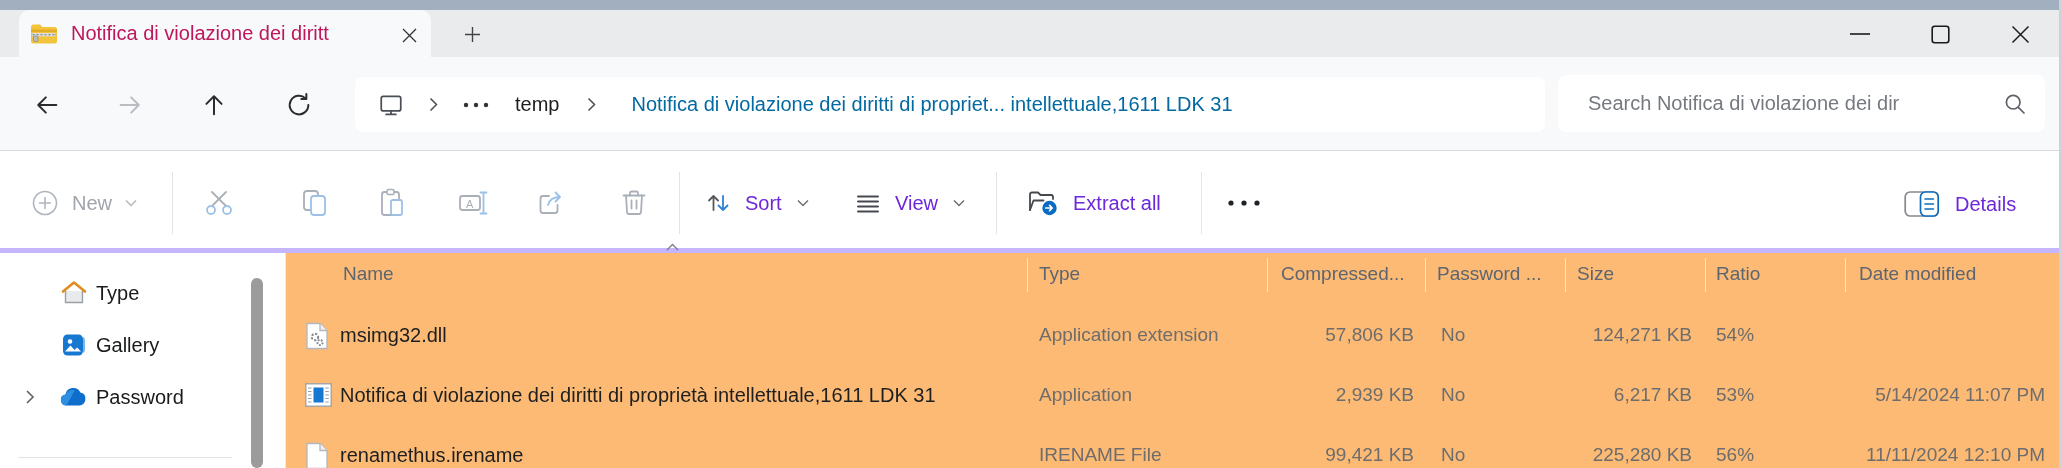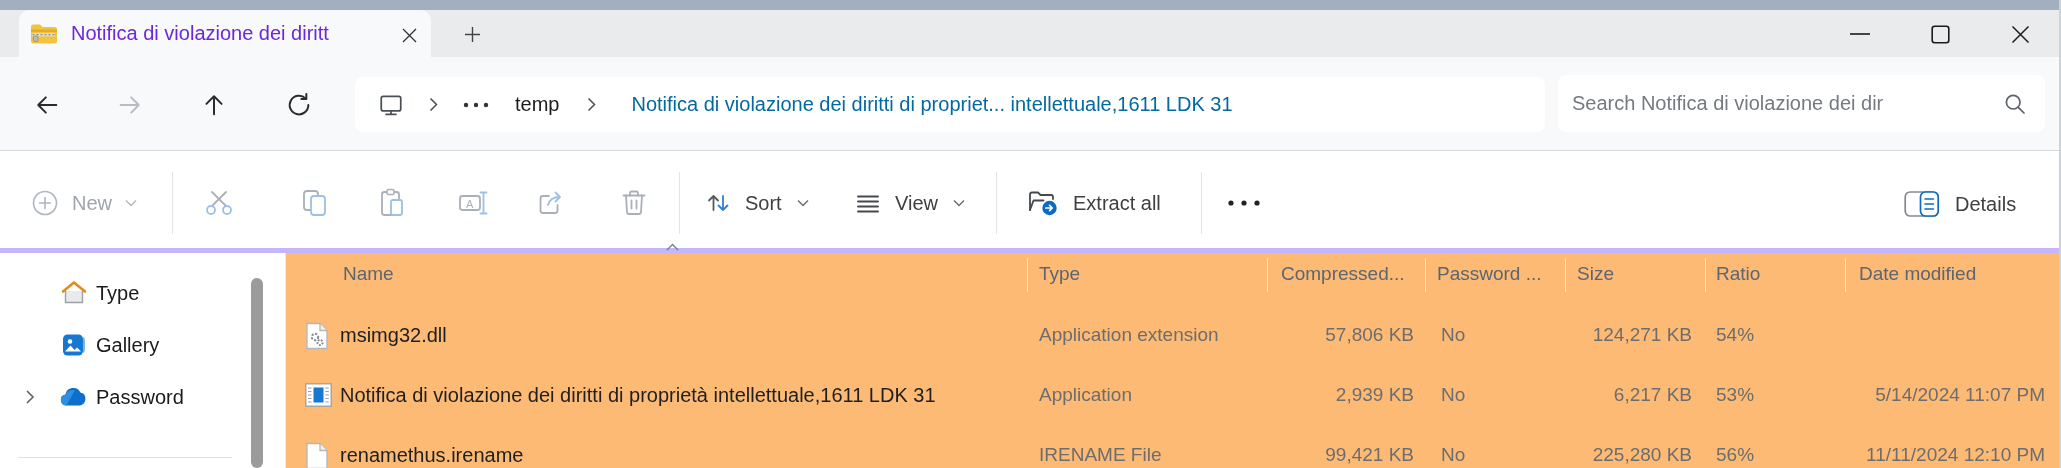--- a/index.html
+++ b/index.html
@@ -2,21 +2,21 @@
 <html><head>
 <meta charset="utf-8">
 <style>
   html,body{margin:0;padding:0;background:#fff;font-family:"Liberation Sans",sans-serif;}
   #app{position:relative;width:2061px;height:468px;overflow:hidden;background:#ffffff;}
   .abs{position:absolute;}
   .cc{display:flex;align-items:center;justify-content:center;}
   .cl{display:flex;align-items:center;}
   .ghost{color:#9aa0a6;}
   .vdiv{width:1px;background:#e2e4e6;}
-  .toolbar-label{font-size:20px;color:#404040;}
+  .toolbar-label{font-size:20px;color:#6d28d9;}
   .hdr{font-size:19px;color:#5d6570;}
   .cell{font-size:19px;color:#6d6d6d;white-space:nowrap;}
   .fname{font-size:20px;color:#1d1f21;white-space:nowrap;}
   .side-label{font-size:20px;color:#191b1d;}
   input.search{border:none;outline:none;background:transparent;font-family:"Liberation Sans",sans-serif;font-size:20px;color:#3c3c3c;width:380px;}
   input.search::placeholder{color:#767a80;}
 </style>
 </head>
 <body>
 
@@ -29,21 +29,21 @@
     <div class="abs cl" style="left:19px;top:0;width:412px;height:47px;background:#f7f9fa;border-radius:10px 10px 0 0;">
       <span class="abs cc" style="left:10px;top:11px;width:28px;height:24px;">
         <svg width="27" height="21" viewBox="0 0 27 21">
           <path d="M1 4 q0-2.5 2.5-2.5 h6.5 l2.5 2.5 h12 q2.5 0 2.5 2.5 v11.5 q0 2.5-2.5 2.5 H3.5 q-2.5 0-2.5-2.5 z" fill="#f3c33b"></path>
           <path d="M1 6.5 h26 v2.5 H1 z" fill="#e2ad27"></path>
           <rect x="2" y="10" width="23" height="3.4" fill="#dcdcdc"></rect>
           <path d="M2.5 11.7 H25" stroke="#8d8d8d" stroke-width="1.2" stroke-dasharray="2 2" fill="none"></path>
           <rect x="3.5" y="13" width="4.4" height="5.4" rx="1" fill="#b9bcbf" stroke="#8d8d8d" stroke-width="0.8"></rect>
         </svg>
       </span>
-      <span class="abs" style="left:52px;top:12px;width:300px;font-size:20px;color:#6d28d9;white-space:nowrap;overflow:hidden;">Notifica di violazione dei diritt</span>
+      <span class="abs" style="left:52px;top:12px;width:300px;font-size:20px;color:#be185d;white-space:nowrap;overflow:hidden;">Notifica di violazione dei diritt</span>
       <span class="abs cc" style="left:378px;top:13px;width:24px;height:24px;">
         <svg width="15" height="15" viewBox="0 0 15 15">
             <path d="M1 1 L14 14 M14 1 L1 14" stroke="#333" stroke-width="1.3"></path>
           </svg>
       </span>
     </div>
 
     <span class="abs cc" style="left:458px;top:10px;width:28px;height:28px;">
       <svg width="17" height="17" viewBox="0 0 17 17">
           <path d="M8.5 1v15 M1 8.5h15" stroke="#444" stroke-width="1.4"></path>
@@ -112,21 +112,21 @@
       <span style="margin-left:24px;font-size:20px;color:#1b1d1f;">temp</span>
       <span class="cc" style="margin-left:26px;width:12px;height:16px;">
         <svg width="9" height="15" viewBox="0 0 9 15" fill="none" stroke="#4a4f55" stroke-width="1.5">
             <path d="M1.5 1.5 L7.5 7.5 L1.5 13.5"></path>
           </svg>
       </span>
       <span style="margin-left:34px;font-size:20px;color:#0369a1;white-space:nowrap;">Notifica di violazione dei diritti di propriet... intellettuale,1611 LDK 31</span>
     </div>
 
     <div class="abs cl" style="left:1558px;top:18px;width:487px;height:57px;background:#ffffff;border-radius:8px;">
-      <input class="search" type="text" style="margin-left: 12px;" placeholder="Search Notifica di violazione dei dir">
+      <input class="search" type="text" style="margin-left: 28px;" placeholder="Search Notifica di violazione dei dir">
       <span class="abs cc" style="right:16px;top:15px;width:28px;height:28px;">
         <svg width="24" height="24" viewBox="0 0 24 24" fill="none" stroke="#5c6167" stroke-width="1.7" stroke-linecap="round">
             <circle cx="10.2" cy="10.2" r="6.8"></circle>
             <path d="M15.3 15.3 L21 21"></path>
           </svg>
       </span>
     </div>
   </div>
 
   <div class="abs" style="left:0;top:152px;width:2061px;height:101px;background:#ffffff;border-bottom:5px solid #c4b5fd;box-sizing:border-box;">

